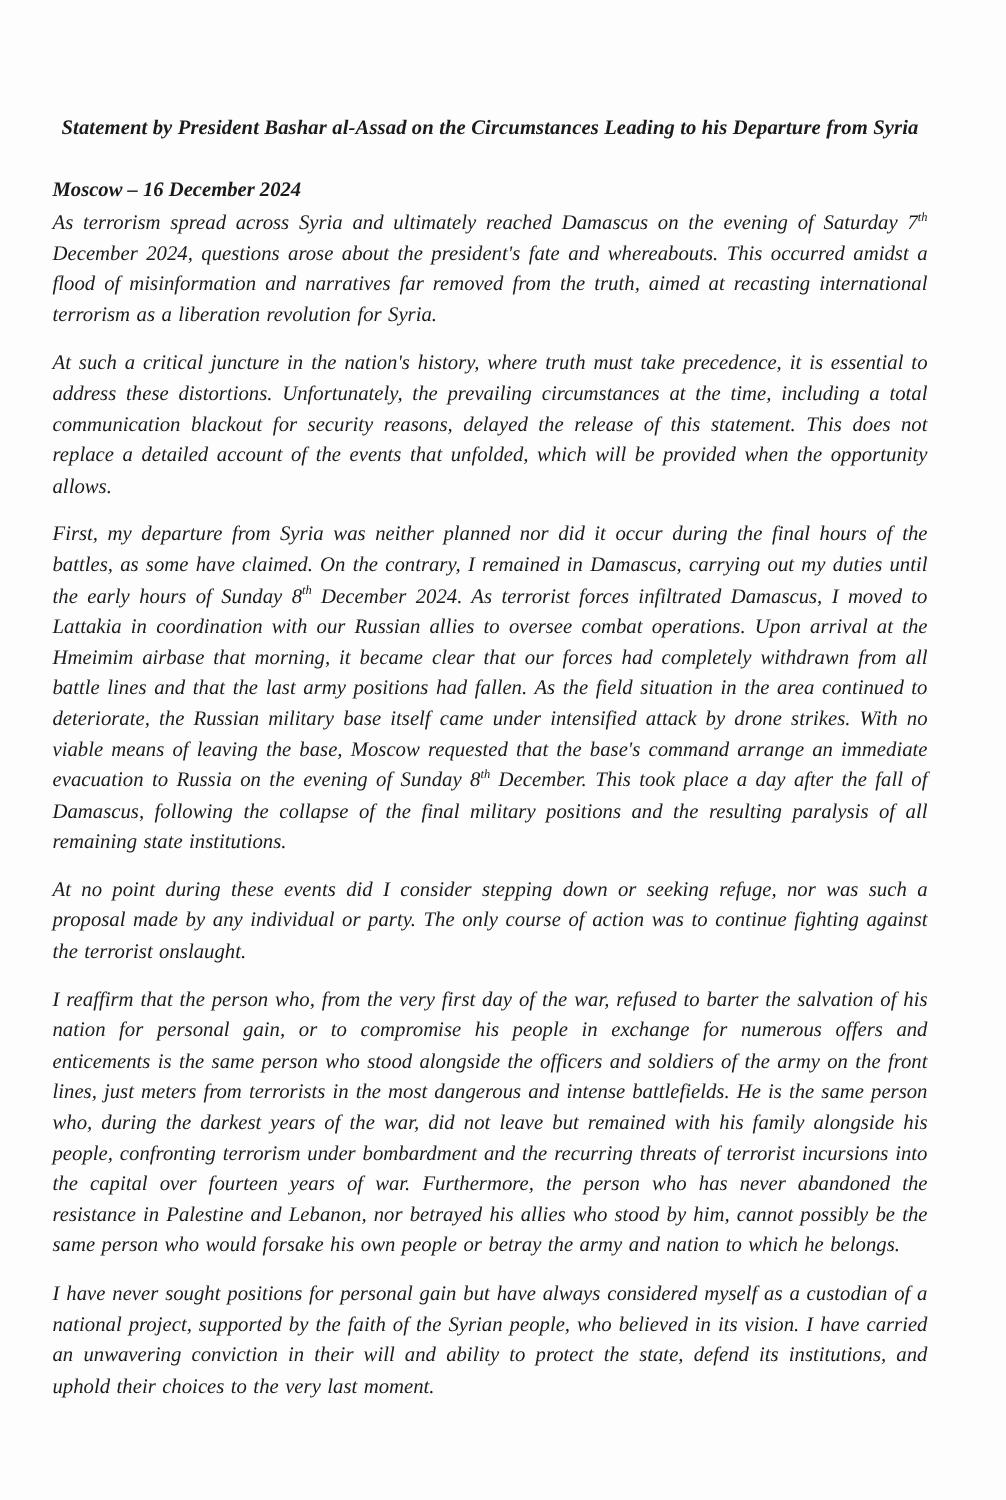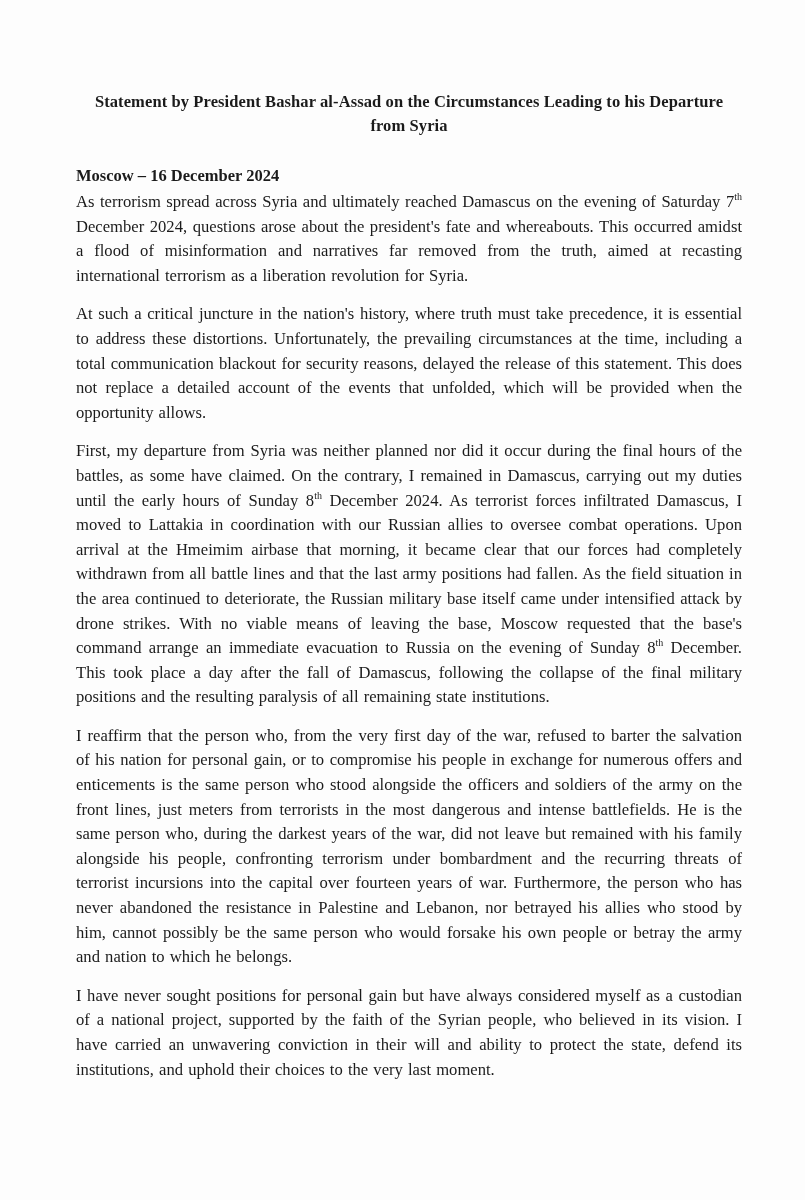--- a/index.html
+++ b/index.html
@@ -13,21 +13,22 @@
     overflow: hidden;
     font-family: "Liberation Serif", "DejaVu Serif", serif;
     color: #1b1b1b;
   }
   .page {
     position: relative;
     width: 805px;
     height: 1200px;
     background: #fdfdfd;
     box-sizing: border-box;
-    padding: 90px 63px 40px 76px;
+    padding: 90px 63px 40px 42px;
+    font-style: italic;
   }
   .doc-title {
     font-weight: bold;
     font-size: 16.5px;
     line-height: 24px;
     text-align: center;
     margin: 0 0 0 0;
     letter-spacing: 0.1px;
   }
   .dateline {
@@ -57,18 +58,19 @@
 <div class="page">
 
   <h1 class="doc-title">Statement by President Bashar al-Assad on the Circumstances Leading to his Departure from Syria</h1>
 
   <div class="dateline">Moscow – 16 December 2024</div>
 
   <div class="body-text">
     <p>As terrorism spread across Syria and ultimately reached Damascus on the evening of Saturday 7<sup>th</sup> December 2024, questions arose about the president's fate and whereabouts.  This occurred amidst a flood of misinformation and narratives far removed from the truth, aimed at recasting international terrorism as a liberation revolution for Syria.</p>
     <p>At such a critical juncture in the nation's history, where truth must take precedence, it is essential to address these distortions.  Unfortunately, the prevailing circumstances at the time, including a total communication blackout for security reasons, delayed the release of this statement.  This does not replace a detailed account of the events that unfolded, which will be provided when the opportunity allows.</p>
     <p>First, my departure from Syria was neither planned nor did it occur during the final hours of the battles, as some have claimed.  On the contrary, I remained in Damascus, carrying out my duties until the early hours of Sunday 8<sup>th</sup> December 2024.  As terrorist forces infiltrated Damascus, I moved to Lattakia in coordination with our Russian allies to oversee combat operations.  Upon arrival at the Hmeimim airbase that morning, it became clear that our forces had completely withdrawn from all battle lines and that the last army positions had fallen.  As the field situation in the area continued to deteriorate, the Russian military base itself came under intensified attack by drone strikes.  With no viable means of leaving the base, Moscow requested that the base's command arrange an immediate evacuation to Russia on the evening of Sunday 8<sup>th</sup> December.  This took place a day after the fall of Damascus, following the collapse of the final military positions and the resulting paralysis of all remaining state institutions.</p>
+    <p>At no point during these events did I consider stepping down or seeking refuge, nor was such a proposal made by any individual or party.  The only course of action was to continue fighting against the terrorist onslaught.</p>
     <p>I reaffirm that the person who, from the very first day of the war, refused to barter the salvation of his nation for personal gain, or to compromise his people in exchange for numerous offers and enticements is the same person who stood alongside the officers and soldiers of the army on the front lines, just meters from terrorists in the most dangerous and intense battlefields.  He is the same person who, during the darkest years of the war, did not leave but remained with his family alongside his people, confronting terrorism under bombardment and the recurring threats of terrorist incursions into the capital over fourteen years of war.  Furthermore, the person who has never abandoned the resistance in Palestine and Lebanon, nor betrayed his allies who stood by him, cannot possibly be the same person who would forsake his own people or betray the army and nation to which he belongs.</p>
     <p>I have never sought positions for personal gain but have always considered myself as a custodian of a national project, supported by the faith of the Syrian people, who believed in its vision. I have carried an unwavering conviction in their will and ability to protect the state, defend its institutions, and uphold their choices to the very last moment.</p>
 
   </div>
 
 </div>
 
 </body></html>

